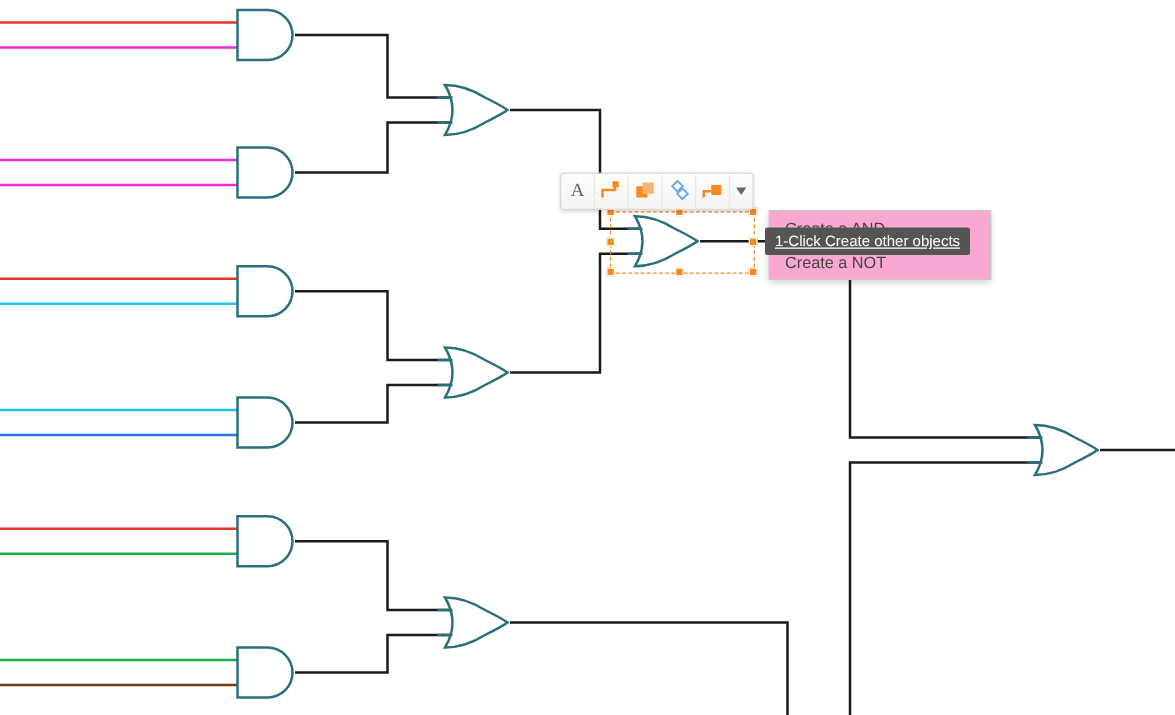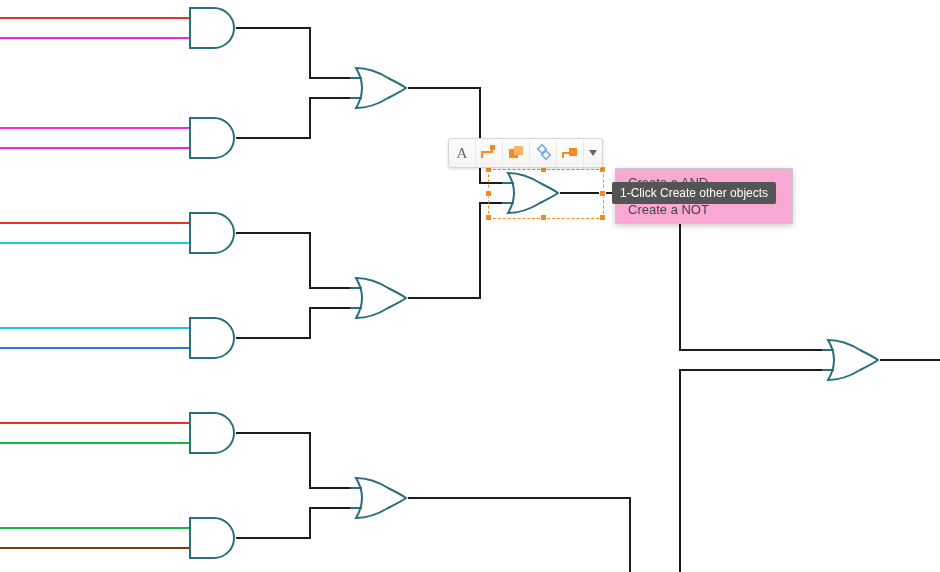--- a/index.html
+++ b/index.html
@@ -81,20 +81,21 @@
     position: absolute;
     left: 612px;
     top: 182px;
     background: #545454;
     color: #fff;
     font-size: 12px;
     padding: 4px 8px;
     border-radius: 2px;
     z-index: 11;
     white-space: nowrap;
+    text-decoration: underline;
   }
 
   
   .handle {
     position: absolute;
     width: 7px; height: 7px;
     background: #f58a1f;
     border: 1px solid #fff;
     box-sizing: border-box;
     z-index: 8;

